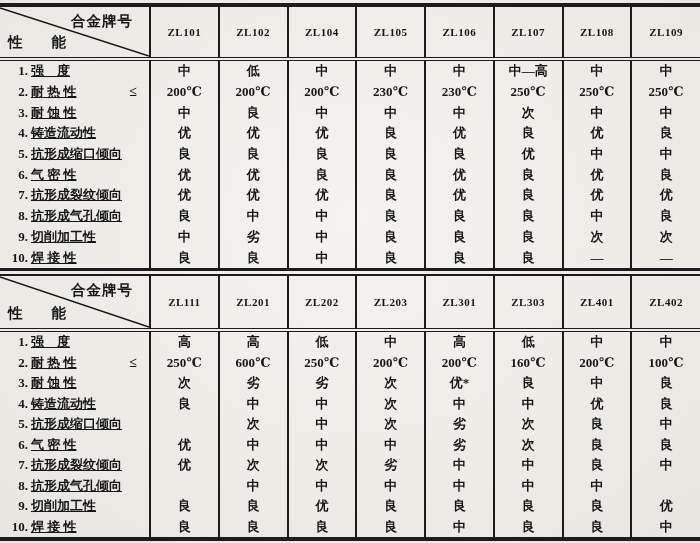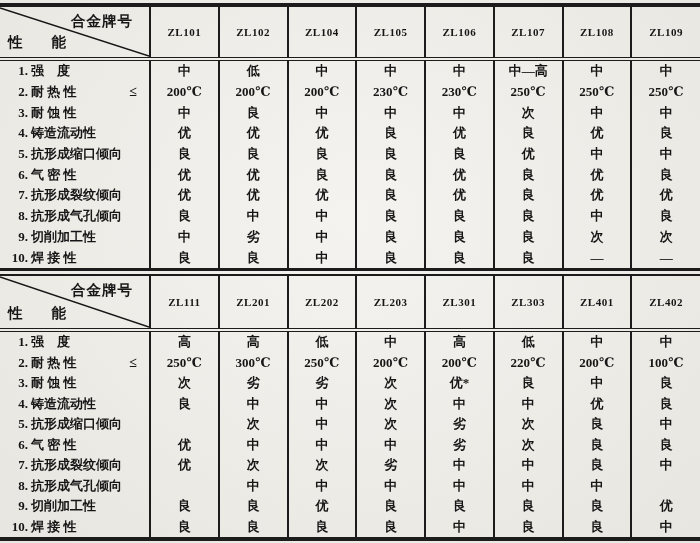--- a/index.html
+++ b/index.html
@@ -75,21 +75,21 @@
     text-align:left;
     font-weight:bold;
     font-size:13.5px;
   }
   .rowlabel .inner{
     display:flex; align-items:center;
   }
   .rowlabel .num{
     width:28px; text-align:right; flex:0 0 28px;
   }
-  .rowlabel .txt{ margin-left:3px; white-space:pre; }
+  .rowlabel .txt{ margin-left:3px; white-space:pre;text-decoration:underline; }
   .rowlabel .note{ margin-left:auto; padding-right:12px; font-size:14px; }
 </style>
 </head>
 <body>
 
 <div class="page">
   <table class="alloy t-top">
       <colgroup>
         <col style="width: 150px;">
         <col style="width: 68.75px;">
@@ -334,25 +334,25 @@
         </tr>
         <tr>
           <th class="rowlabel">
             <span class="inner">
               <span class="num">2.</span>
               <span class="txt">耐 热 性</span>
               <span class="note">≤</span>
             </span>
           </th>
           <td class="val">250℃</td>
-          <td class="val">300℃</td>
+          <td class="val">600℃</td>
           <td class="val">250℃</td>
           <td class="val">200℃</td>
           <td class="val">200℃</td>
-          <td class="val">220℃</td>
+          <td class="val">160℃</td>
           <td class="val">200℃</td>
           <td class="val">100℃</td>
         </tr>
         <tr>
           <th class="rowlabel">
             <span class="inner">
               <span class="num">3.</span>
               <span class="txt">耐 蚀 性</span>
             </span>
           </th>

